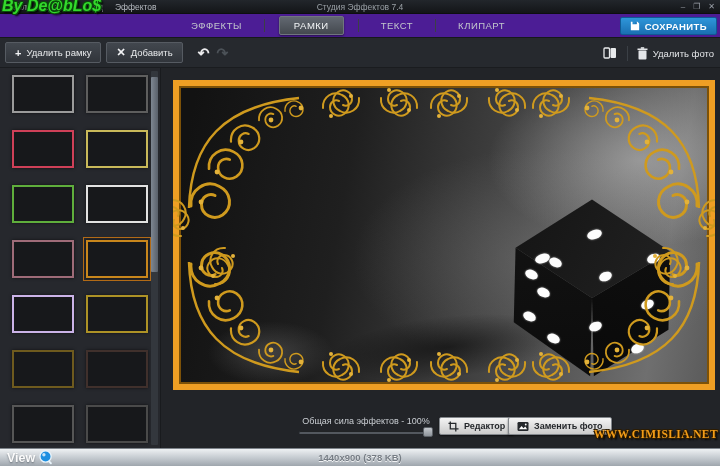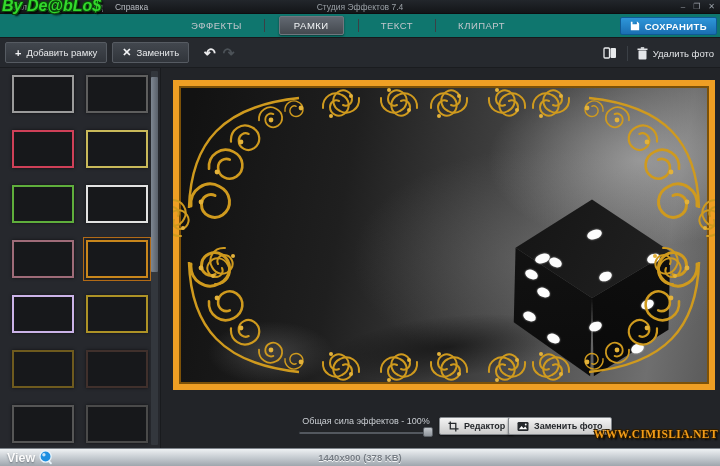--- a/index.html
+++ b/index.html
@@ -14,21 +14,21 @@
   .menus{display:flex;gap:12px;margin-left:6px;font-size:8.5px;z-index:2;}
   .menus span{cursor:default;}
   .win-title{position:absolute;left:0;right:0;text-align:center;font-size:8.5px;color:#9aa0a6;}
   .win-controls{margin-left:auto;display:flex;gap:8px;padding-right:5px;font-size:8px;
     color:#9aa0a8;z-index:2;line-height:1;}
   .wm-top{position:absolute;top:-3px;left:2px;z-index:5;font-size:16px;font-weight:bold;
     font-style:italic;color:#33d92c;letter-spacing:0px;
     text-shadow:1px 1px 0 #0c4d0c,-1px -1px 0 #0c4d0c,1px -1px 0 #0c4d0c,-1px 1px 0 #0c4d0c,2px 2px 2px #000;}
 
   
-  .tabbar{position:relative;height:24px;background:#0f766e;display:flex;align-items:center;
+  .tabbar{position:relative;height:24px;background:#4c1d95;display:flex;align-items:center;
     border-bottom:1px solid #17191c;}
   .tabs{display:flex;align-items:center;margin-left:183px;}
   .tab{font-size:9.5px;color:#c2c6cc;letter-spacing:.5px;padding:4px 8px;border-radius:2px;cursor:default;}
   .tab.active{background:linear-gradient(#626871,#44494f);border:1px solid #70767e;
     color:#f2f4f6;padding:3px 14px;box-shadow:0 1px 2px rgba(0,0,0,.5);}
   .tab-div{width:1px;height:13px;background:#3b4046;margin:0 14px;}
   .save-btn{position:absolute;right:3px;top:3px;height:18px;display:flex;align-items:center;gap:5px;
     background:linear-gradient(#2e96da,#1a6fb2);border:1px solid #0f5a94;border-radius:2px;
     padding:0 9px;color:#fff;font-size:9.5px;font-weight:bold;letter-spacing:.4px;}
 
@@ -106,21 +106,21 @@
 </head>
 <body>
 
 <div class="window">
 
   <div class="titlebar">
     <div class="menus">
       <span>Файл</span>
       <span>Редактор</span>
       <span>Вид</span>
-      <span>Справка</span>
+      <span>Эффектов</span>
     </div>
     <div class="win-title">Студия Эффектов 7.4</div>
     <div class="win-controls">
       <span>–</span>
       <span>❐</span>
       <span>✕</span>
     </div>
     <div class="wm-top">By De@bLo$</div>
   </div>
 
@@ -139,25 +139,25 @@
           <path fill="#fff" d="M1,1 h8 l2,2 v8 h-10 z M3,1 v3 h5 v-3 z M3,7 h6 v4 h-6 z"></path>
           <rect x="6.5" y="1.5" width="1.5" height="2" fill="#1a6fb2"></rect>
         </svg>
       <span>СОХРАНИТЬ</span>
     </div>
   </div>
 
   <div class="toolbar">
     <div class="tool-btn btn-add">
       <span class="sym">+</span>
-      <span>Добавить рамку</span>
+      <span>Удалить рамку</span>
     </div>
     <div class="tool-btn btn-del">
       <span class="sym">✕</span>
-      <span>Заменить</span>
+      <span>Добавить</span>
     </div>
     <span class="undo">↶</span>
     <span class="redo">↷</span>
     <div class="tool-right">
       <svg class="icon-svg" width="16" height="16" viewBox="0 0 16 16">
           <rect x="2" y="3" width="5.5" height="10" rx="1" fill="none" stroke="#e8eaec" stroke-width="1.3"></rect>
           <rect x="8.5" y="3" width="5.5" height="10" rx="1" fill="#e8eaec"></rect>
         </svg>
       <div class="tool-div"></div>
       <div class="del-frame">

